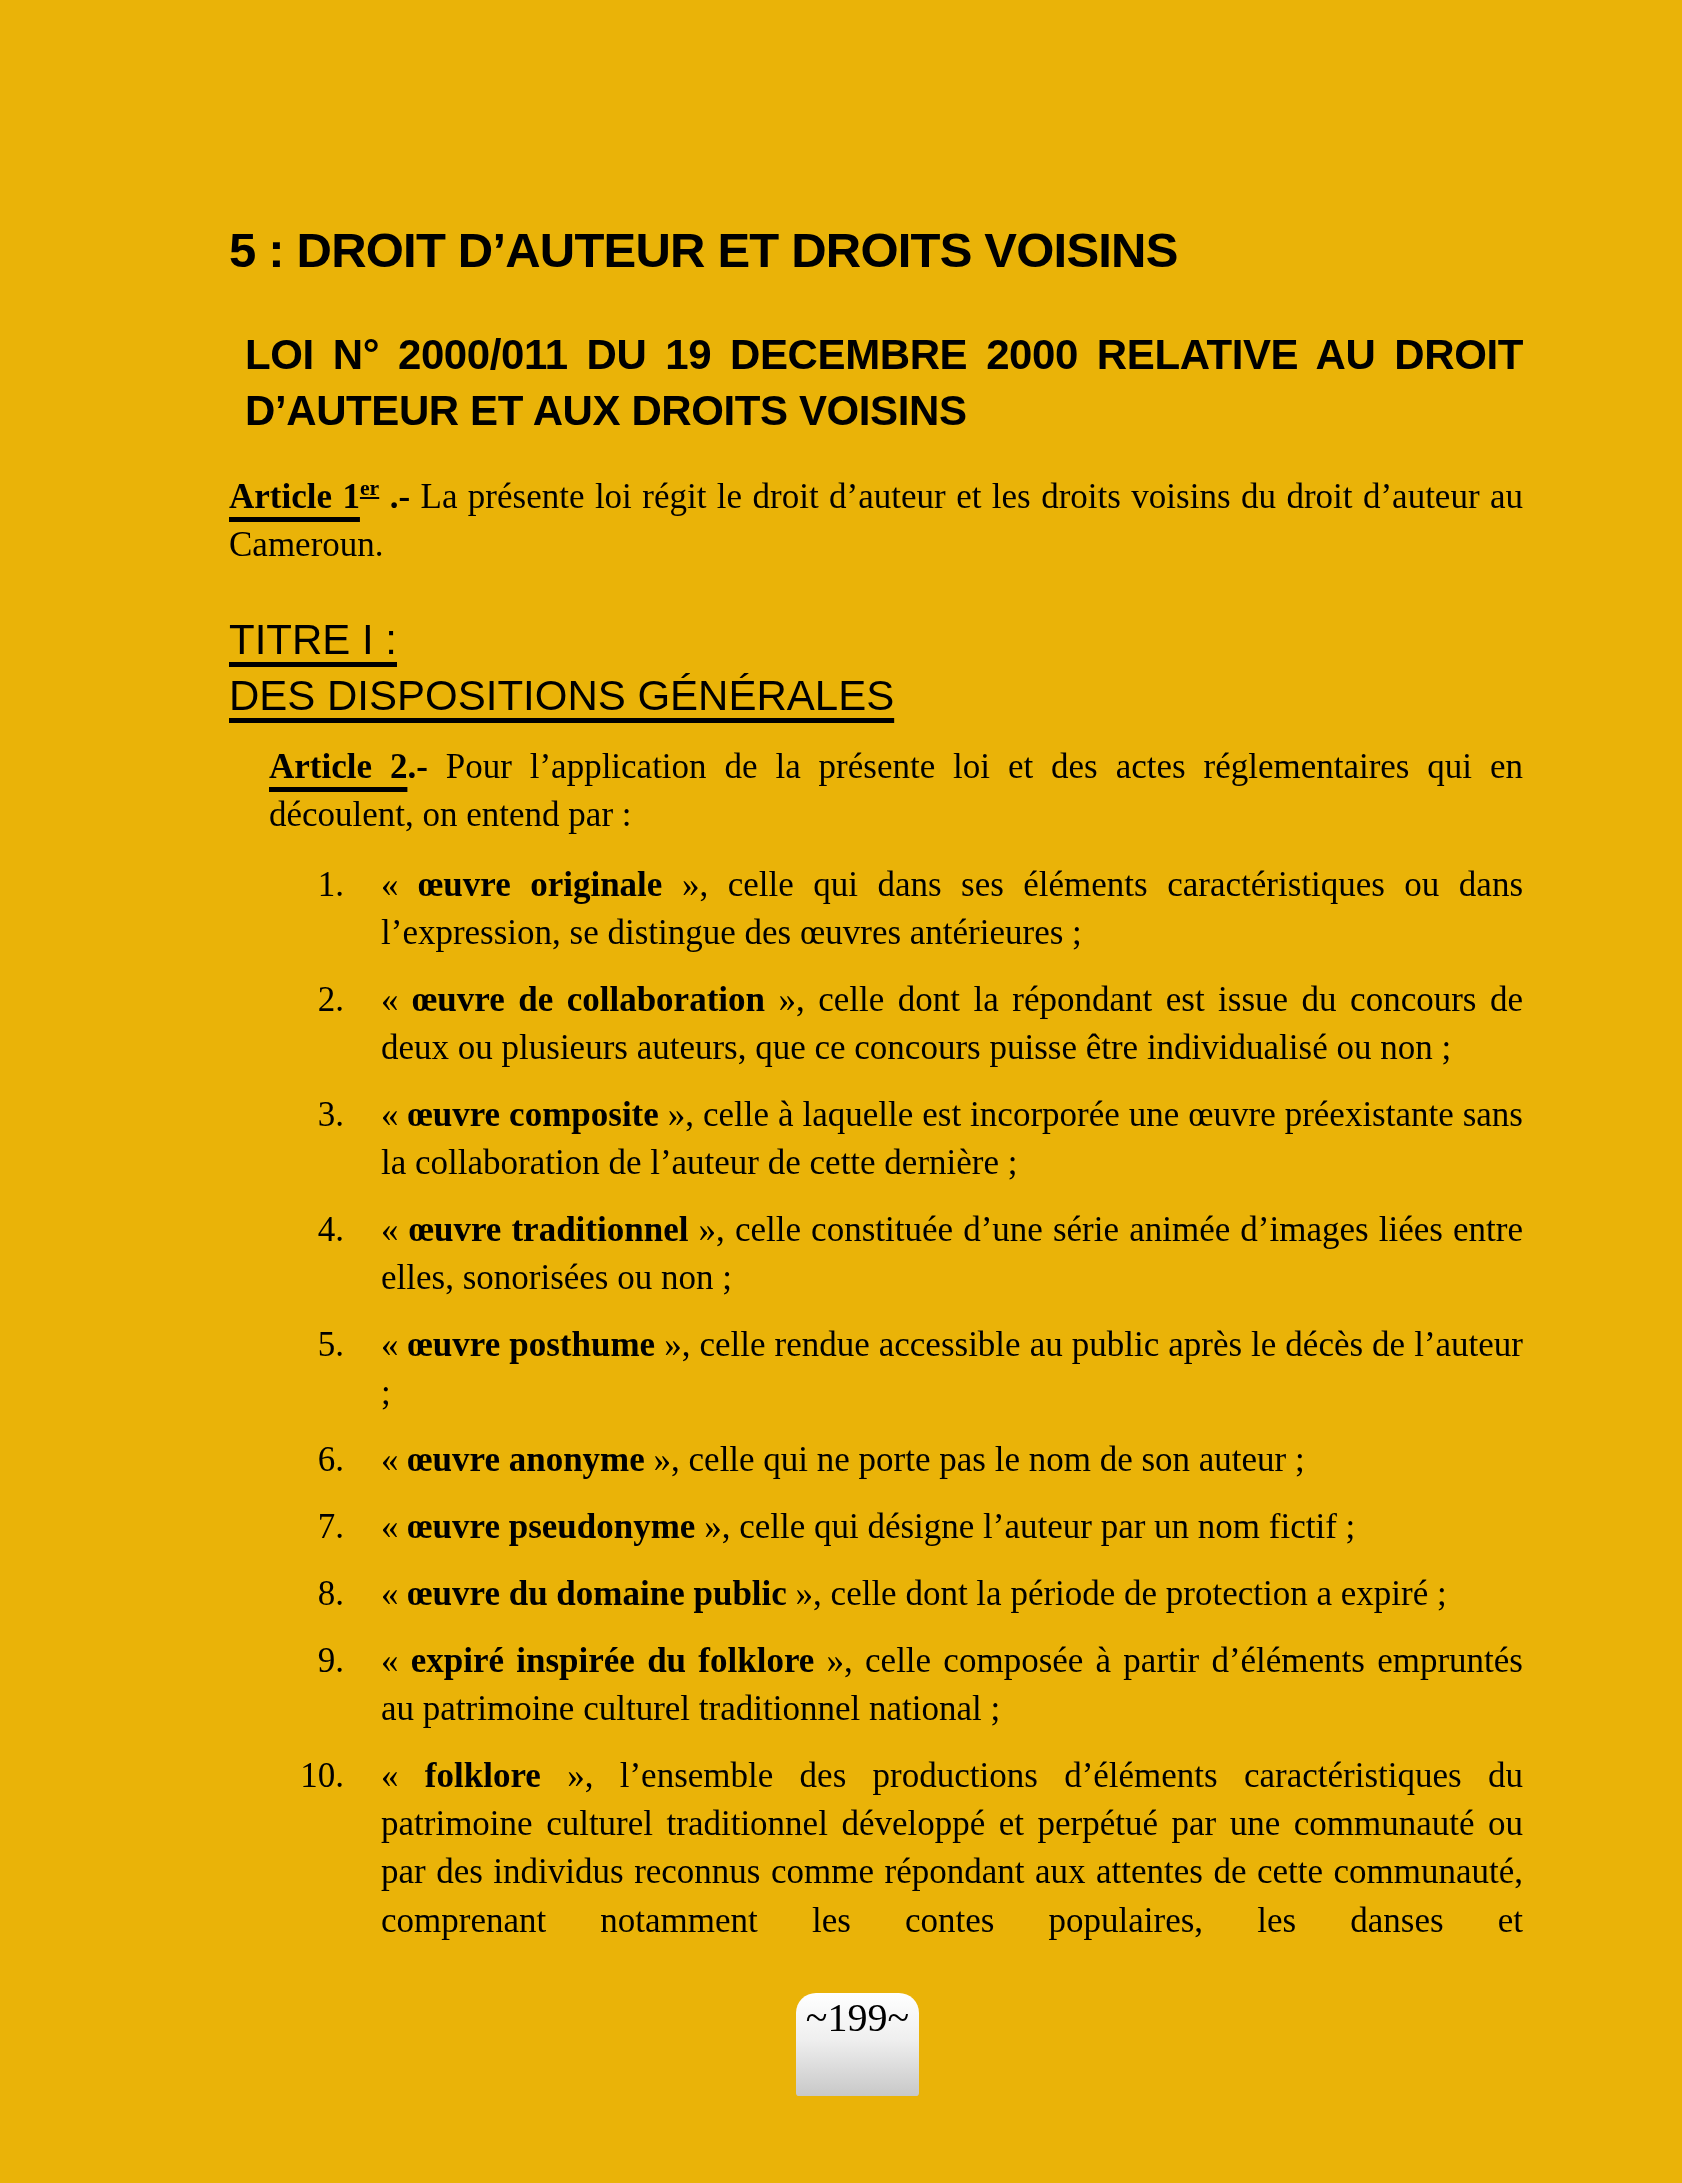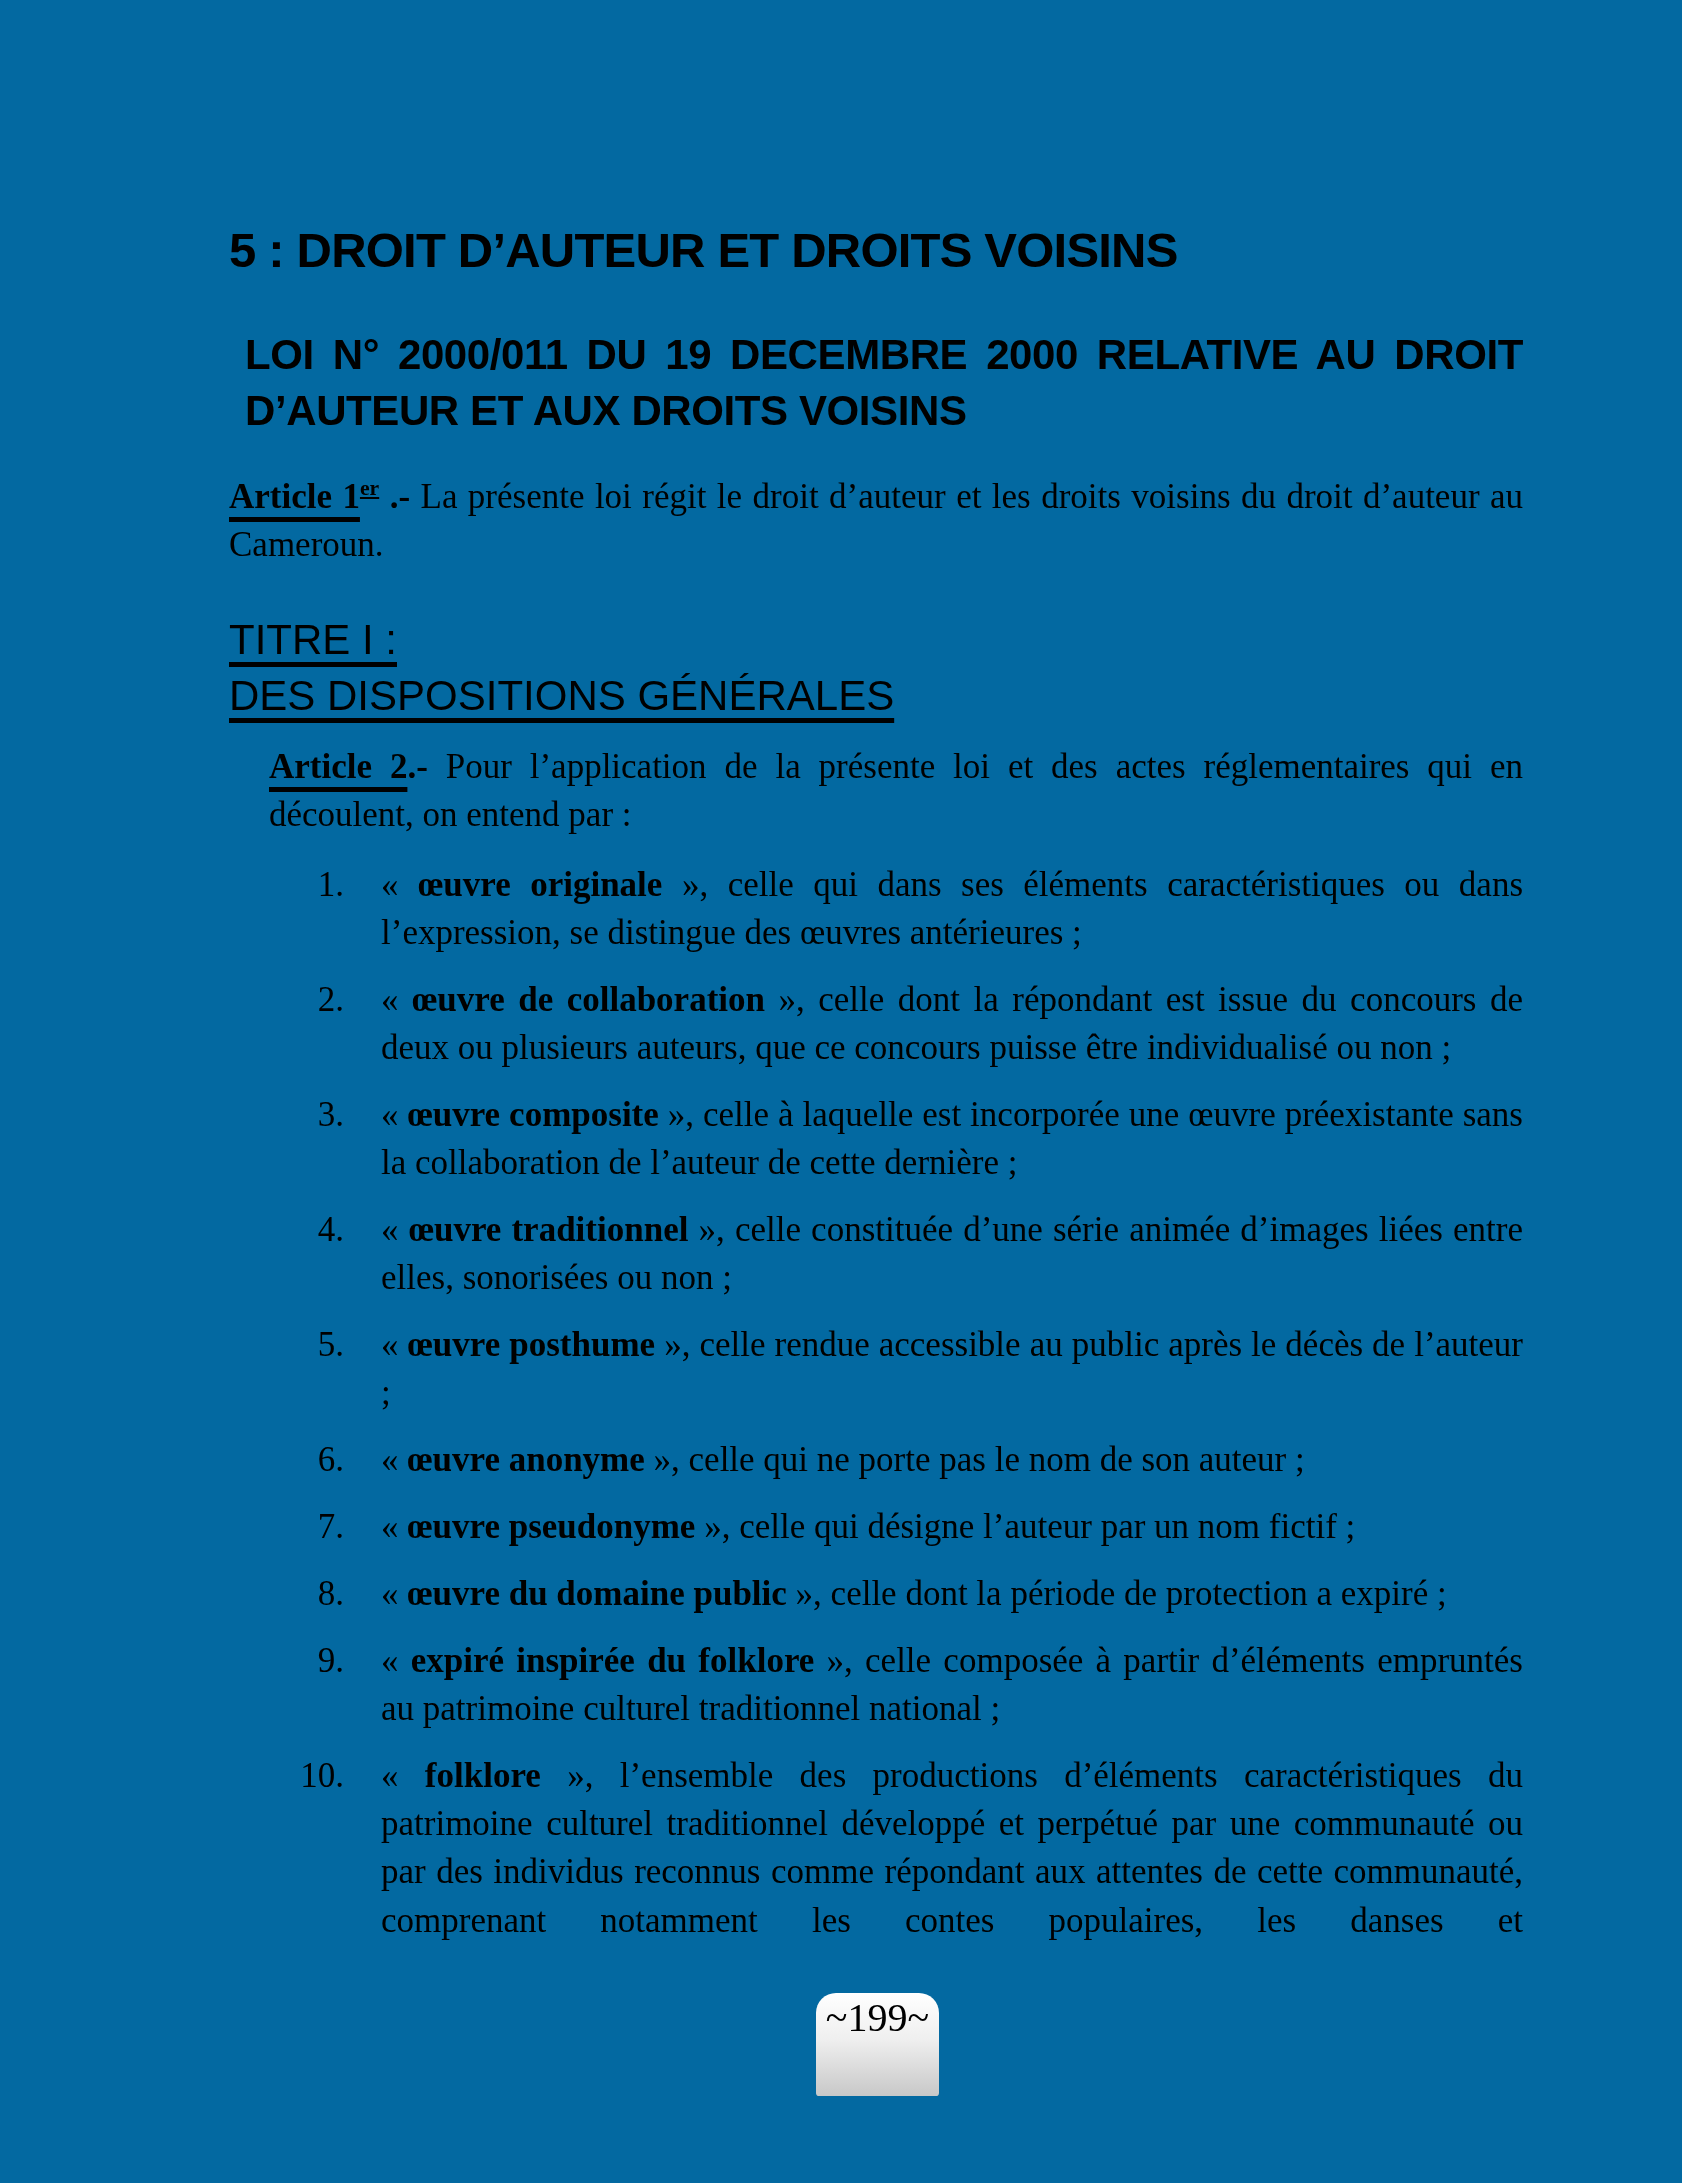--- a/index.html
+++ b/index.html
@@ -4,21 +4,21 @@
 <style>
   html, body {
     margin: 0;
     padding: 0;
     background: #ffffff;
   }
   .page {
     position: relative;
     width: 1683px;
     height: 2183px;
-    background: #0369a1;
+    background: #eab308;
     box-sizing: border-box;
     padding: 226px 160px 0 229px;
     color: #000000;
     overflow: hidden;
   }
   .doc-title {
     margin: 0;
     font-family: "Liberation Sans", "DejaVu Sans", sans-serif;
     font-weight: bold;
     font-size: 49px;
@@ -91,21 +91,21 @@
   .def-text {
     flex: 1 1 auto;
     text-align: justify;
   }
   .def-item.justify-last .def-text {
     text-align-last: justify;
   }
   .def-term { font-weight: bold; }
   .footer-box {
     position: absolute;
-    left: 816px;
+    left: 796px;
     top: 1993px;
     width: 123px;
     height: 103px;
     border-radius: 20px 20px 3.1px 3.1px;
     background: linear-gradient(180deg, #ffffff 0%, #efefef 45%, #c8c8c8 100%);
   }
   .page-number {
     padding-top: 3.1px;
     text-align: center;
     font-family: "Liberation Serif", "DejaVu Serif", serif;

